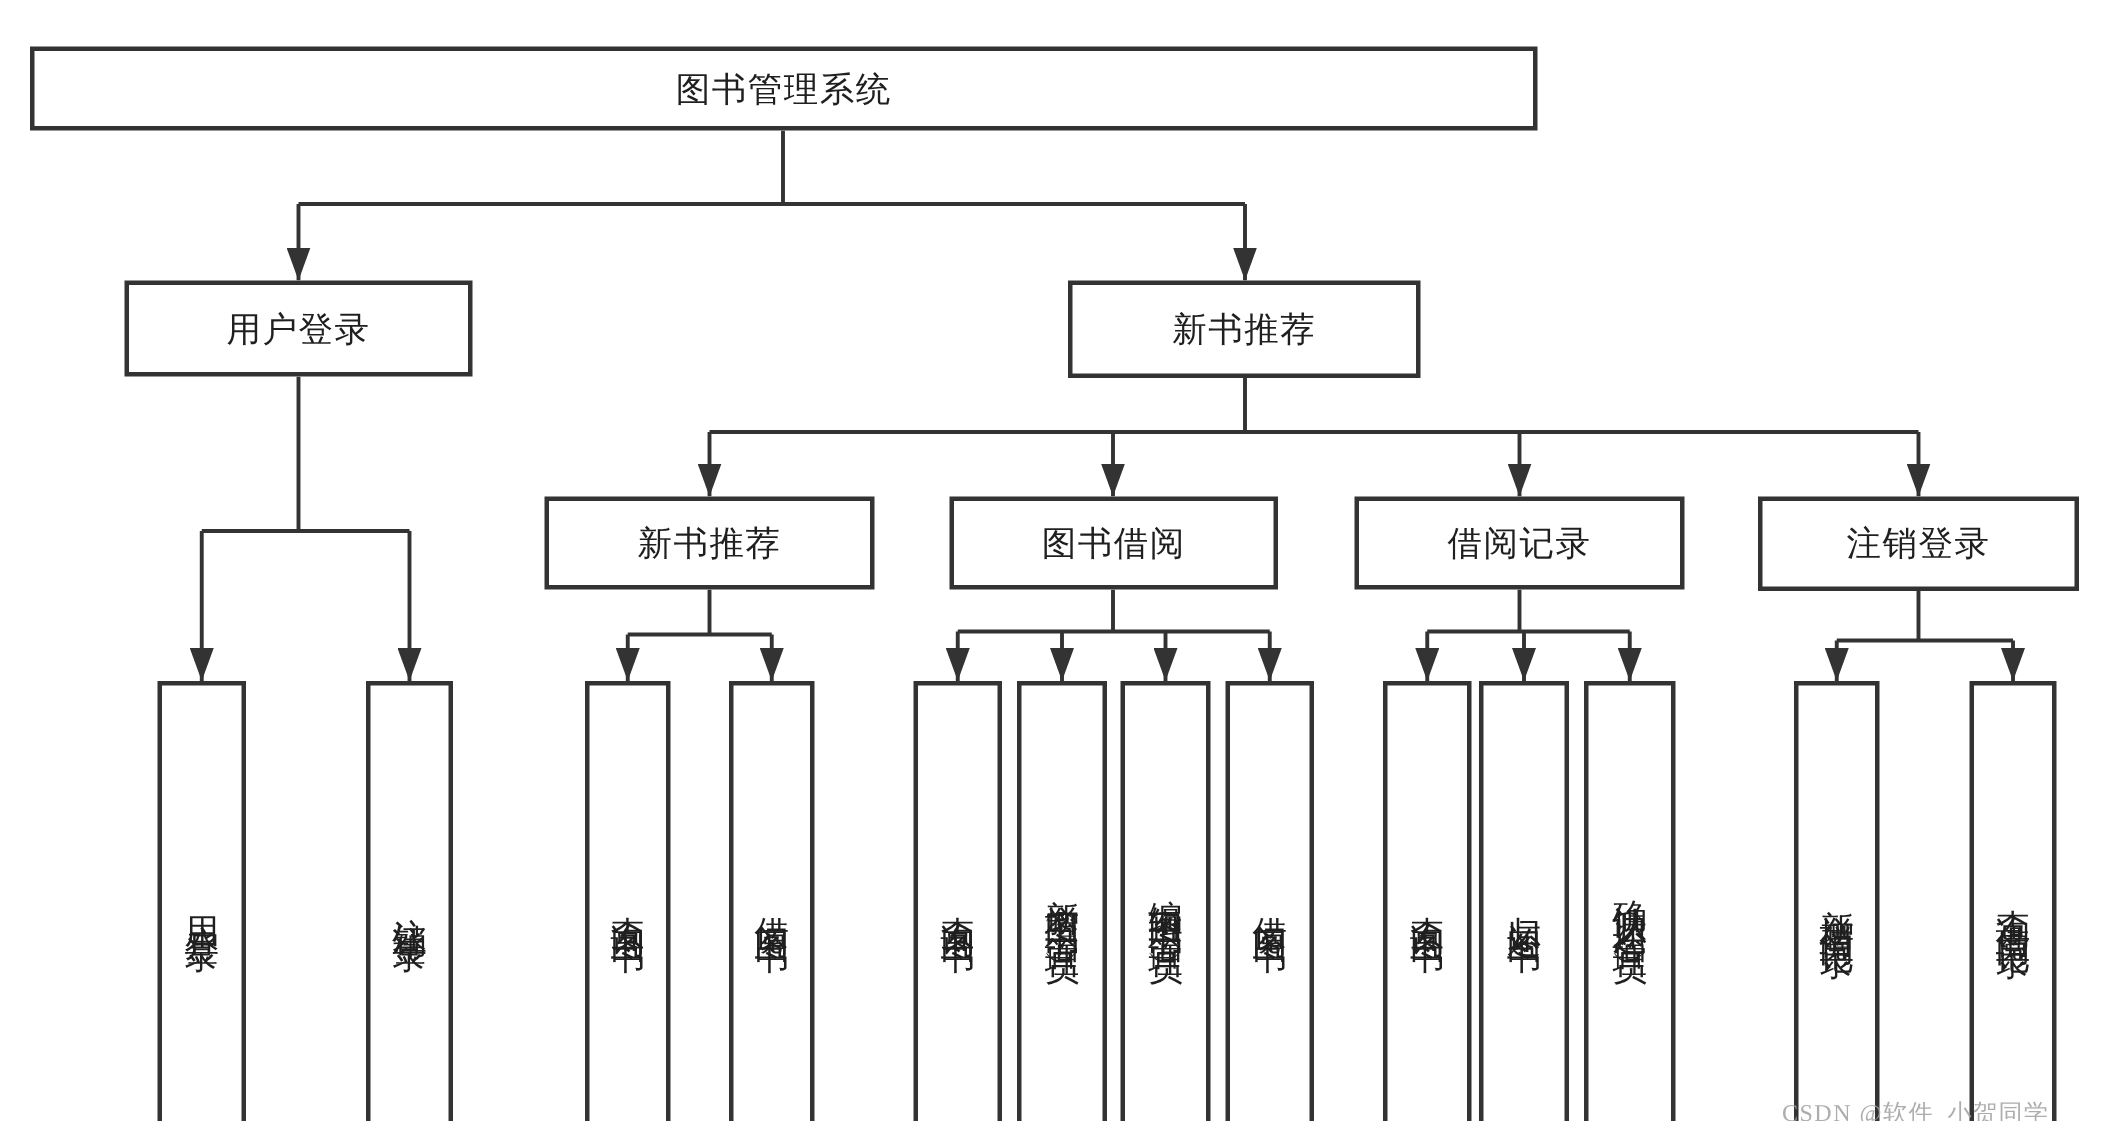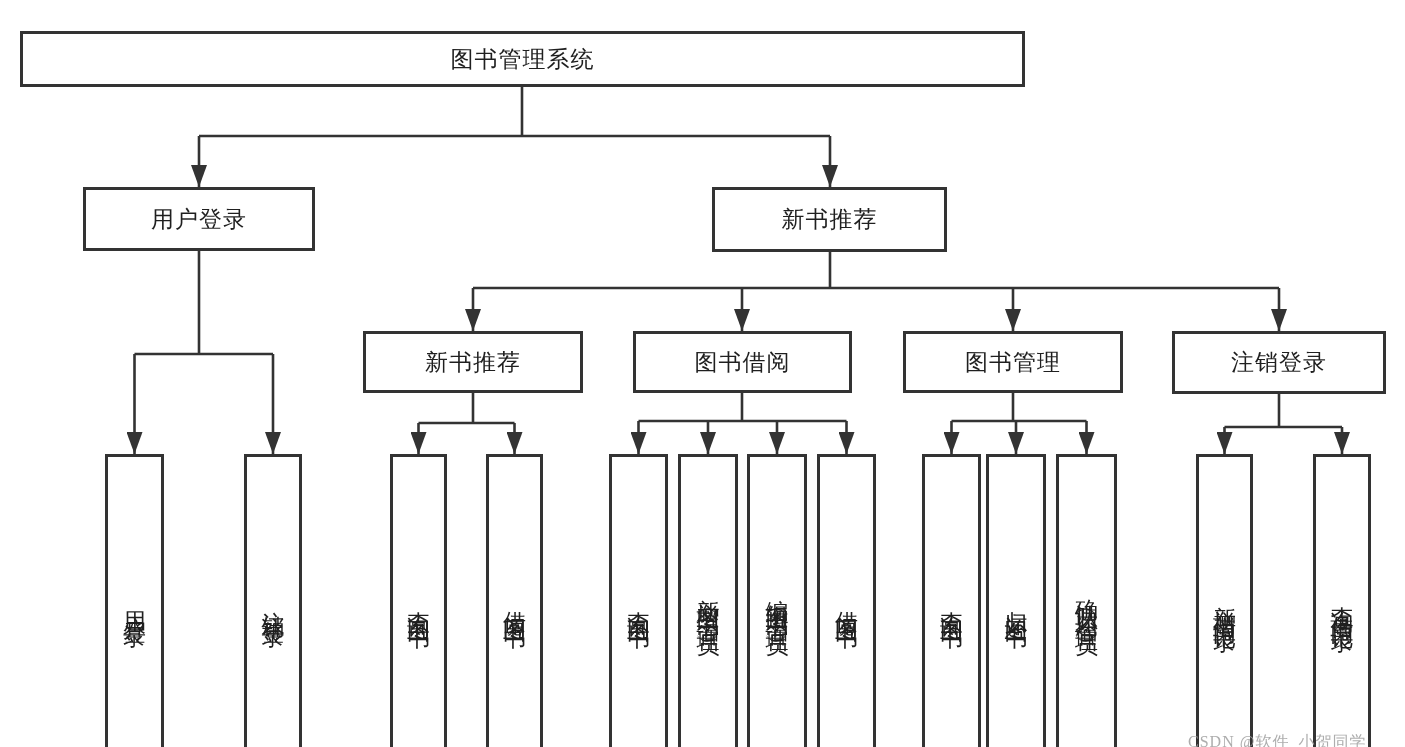--- a/index.html
+++ b/index.html
@@ -72,21 +72,21 @@
     </g>
   </svg>
 
   <div class="node" style="left:20px;top:13px;width:1005px;height:56px;">图书管理系统</div>
 
   <div class="node" style="left:83px;top:169px;width:232px;height:64px;">用户登录</div>
   <div class="node" style="left:712px;top:169px;width:235px;height:65px;">新书推荐</div>
 
   <div class="node" style="left:363px;top:313px;width:220px;height:62px;">新书推荐</div>
   <div class="node" style="left:633px;top:313px;width:219px;height:62px;">图书借阅</div>
-  <div class="node" style="left:903px;top:313px;width:220px;height:62px;">图书管理</div>
+  <div class="node" style="left:903px;top:313px;width:220px;height:62px;">借阅记录</div>
   <div class="node" style="left:1172px;top:313px;width:214px;height:63px;">注销登录</div>
 
   <div class="node leaf" style="left:105px;width:59px;">
     <span class="vtext">用户登录</span>
   </div>
   <div class="node leaf" style="left:244px;width:58px;">
     <span class="vtext">注销登录</span>
   </div>
   <div class="node leaf" style="left:390px;width:57px;">
     <span class="vtext">查询图书</span>

